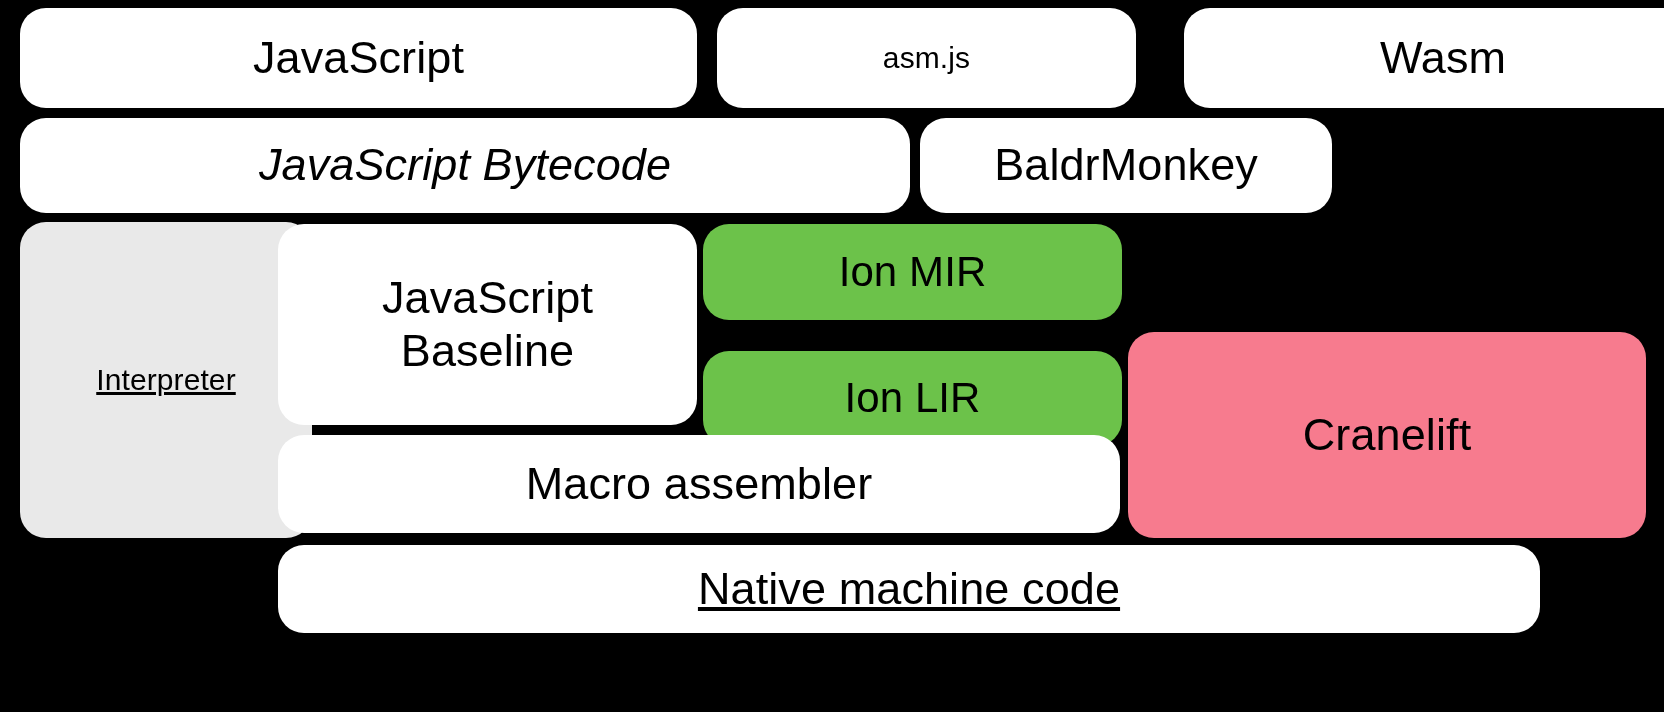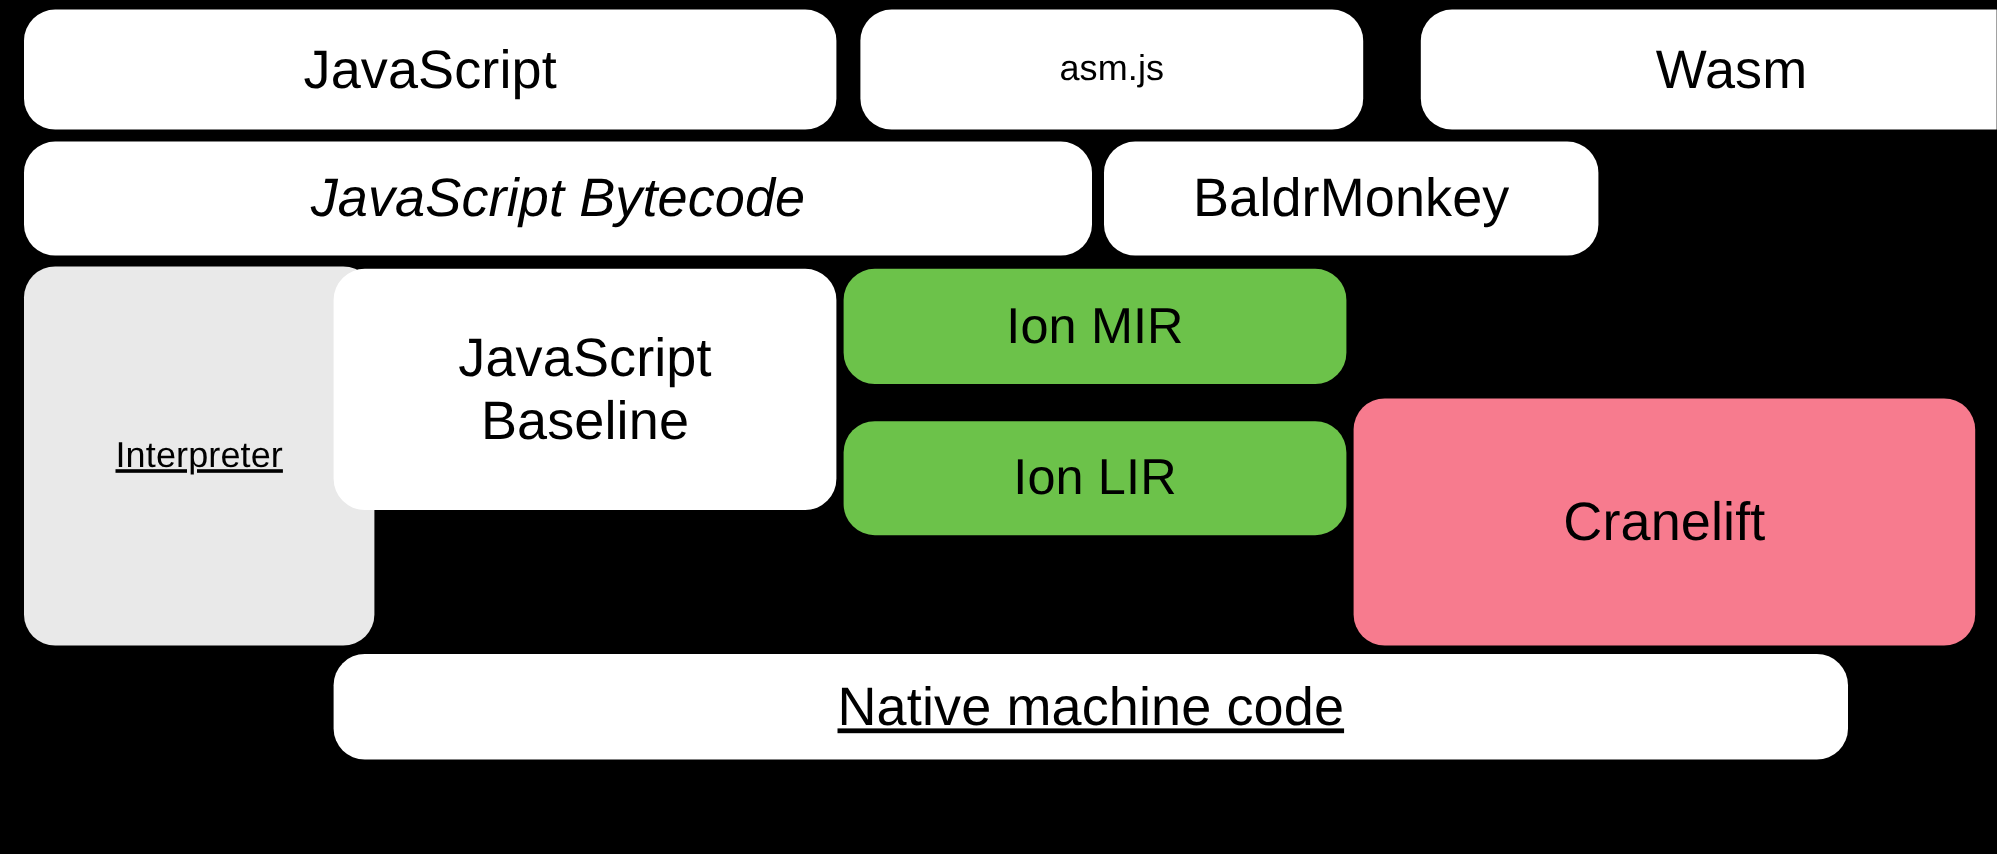--- a/index.html
+++ b/index.html
@@ -77,18 +77,19 @@
 
   <div class="node fill-gray" id="n-interpreter">Interpreter</div>
 
   <div class="node fill-white" id="n-js-baseline">JavaScript
 Baseline</div>
 
   <div class="node fill-green" id="n-ion-mir">Ion MIR</div>
 
   <div class="node fill-green" id="n-ion-lir">Ion LIR</div>
 
+  <div class="node fill-white" id="n-macro-assembler">Macro assembler</div>
 
   <div class="node fill-pink" id="n-cranelift">Cranelift</div>
 
   <div class="node fill-white" id="n-native-code">Native machine code</div>
 
 </div>
 
 </body></html>

